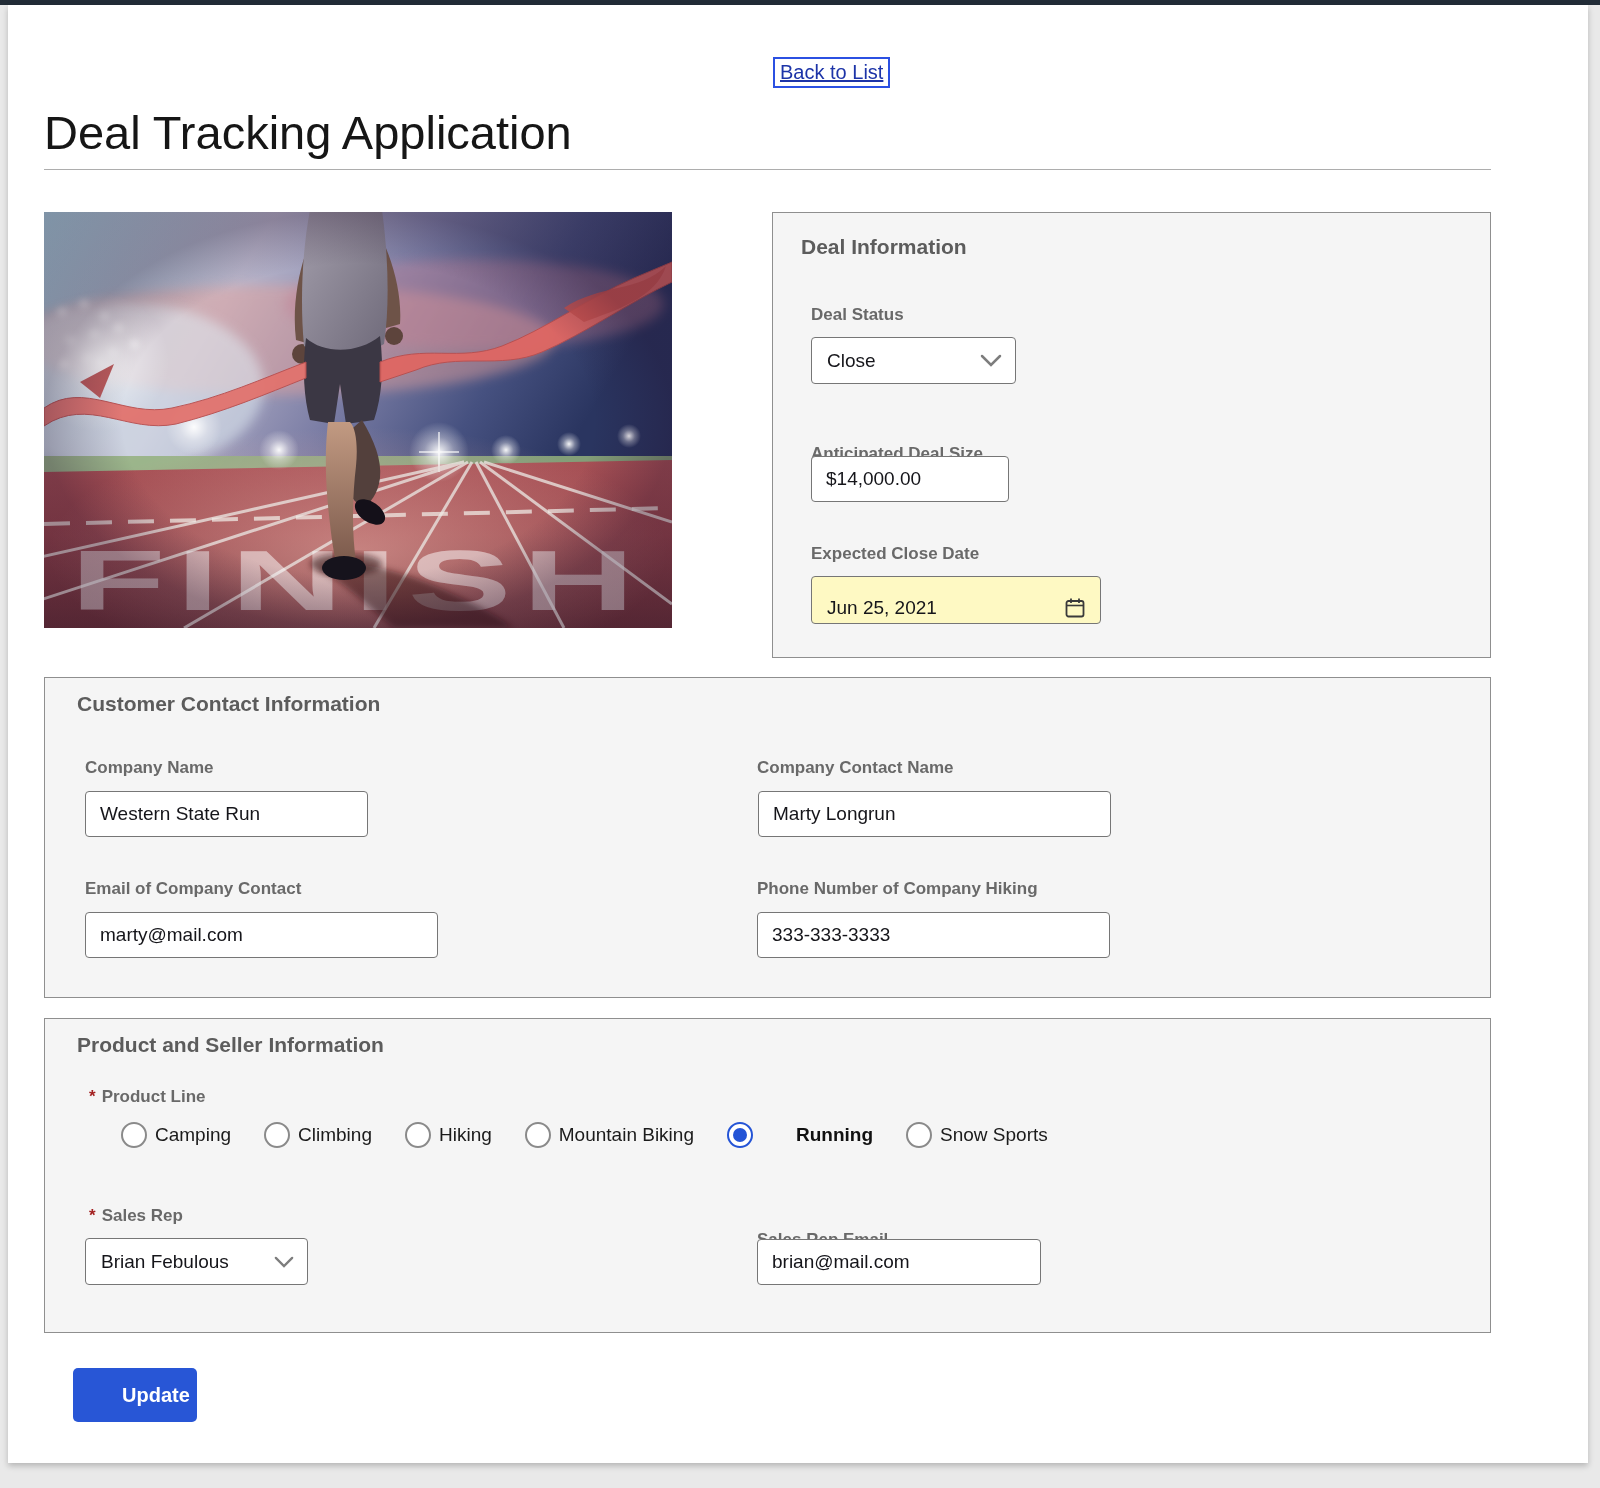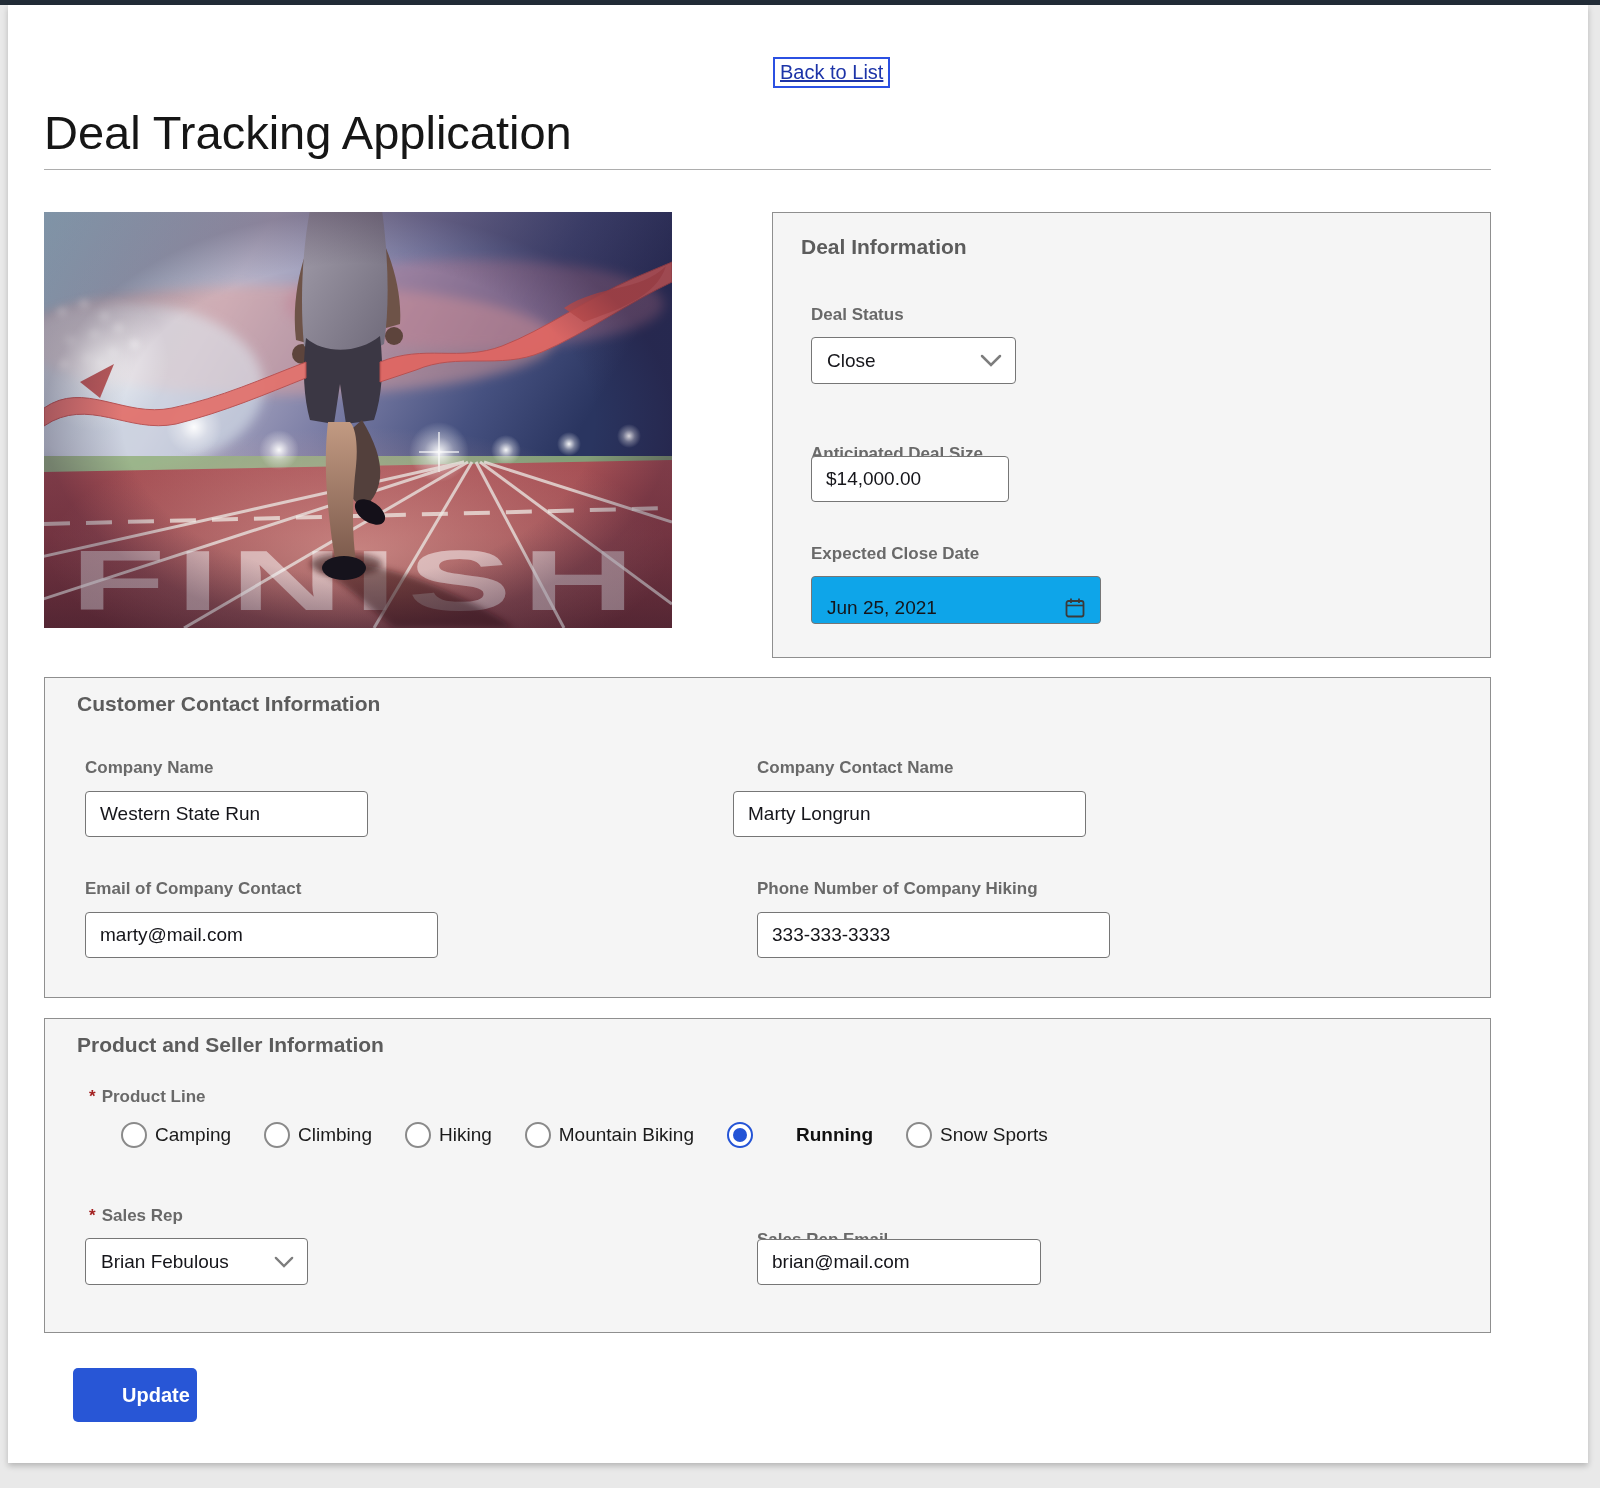--- a/index.html
+++ b/index.html
@@ -41,21 +41,21 @@
     font-size:19px;padding:0 14px;box-sizing:border-box;outline:none;
   }
   .fakeselect{
     position:absolute;height:47px;border:1px solid #767676;border-radius:4px;
     background:#fff;color:#15151a;font-size:19px;
     display:flex;align-items:center;justify-content:space-between;
     padding:0 13px 0 15px;box-sizing:border-box;cursor:pointer;
   }
   .dateinput{
     position:absolute;height:48px;border:1px solid #767676;border-radius:4px;
-    background:#0ea5e9;color:#15151a;font-size:19px;
+    background:#fef9c3;color:#15151a;font-size:19px;
     display:flex;align-items:center;justify-content:space-between;
     padding:16px 13px 0 15px;box-sizing:border-box;cursor:text;
   }
   .radio-row{position:absolute;display:flex;align-items:center;gap:33px;}
   .radio{display:flex;align-items:center;cursor:pointer;}
   .radio .circle{
     width:22px;height:22px;border-radius:50%;background:#fff;
     border:2px solid #8a8a8a;display:flex;align-items:center;justify-content:center;
     flex:0 0 auto;
   }
@@ -228,21 +228,21 @@
   </div>
 </div>
 
 <div class="panel" style="left:44px;top:677px;width:1447px;height:321px;">
   <div class="panel-heading" style="left:32px;top:14px;">Customer Contact Information</div>
 
   <div class="field-label" style="left:40px;top:80px;">Company Name</div>
   <input class="tinput" style="left: 40px; top: 113px; width: 283px;" value="Western State Run">
 
   <div class="field-label" style="left:712px;top:80px;">Company Contact Name</div>
-  <input class="tinput" style="left: 688px; top: 113px; width: 353px;" value="Marty Longrun">
+  <input class="tinput" style="left: 713px; top: 113px; width: 353px;" value="Marty Longrun">
 
   <div class="field-label" style="left:40px;top:201px;">Email of Company Contact</div>
   <input class="tinput" style="left: 40px; top: 234px; width: 353px;" value="marty@mail.com">
 
   <div class="field-label" style="left:712px;top:201px;">Phone Number of Company Hiking</div>
   <input class="tinput" style="left: 712px; top: 234px; width: 353px;" value="333-333-3333">
 </div>
 
 <div class="panel" style="left:44px;top:1018px;width:1447px;height:315px;">
   <div class="panel-heading" style="left:32px;top:14px;">Product and Seller Information</div>

